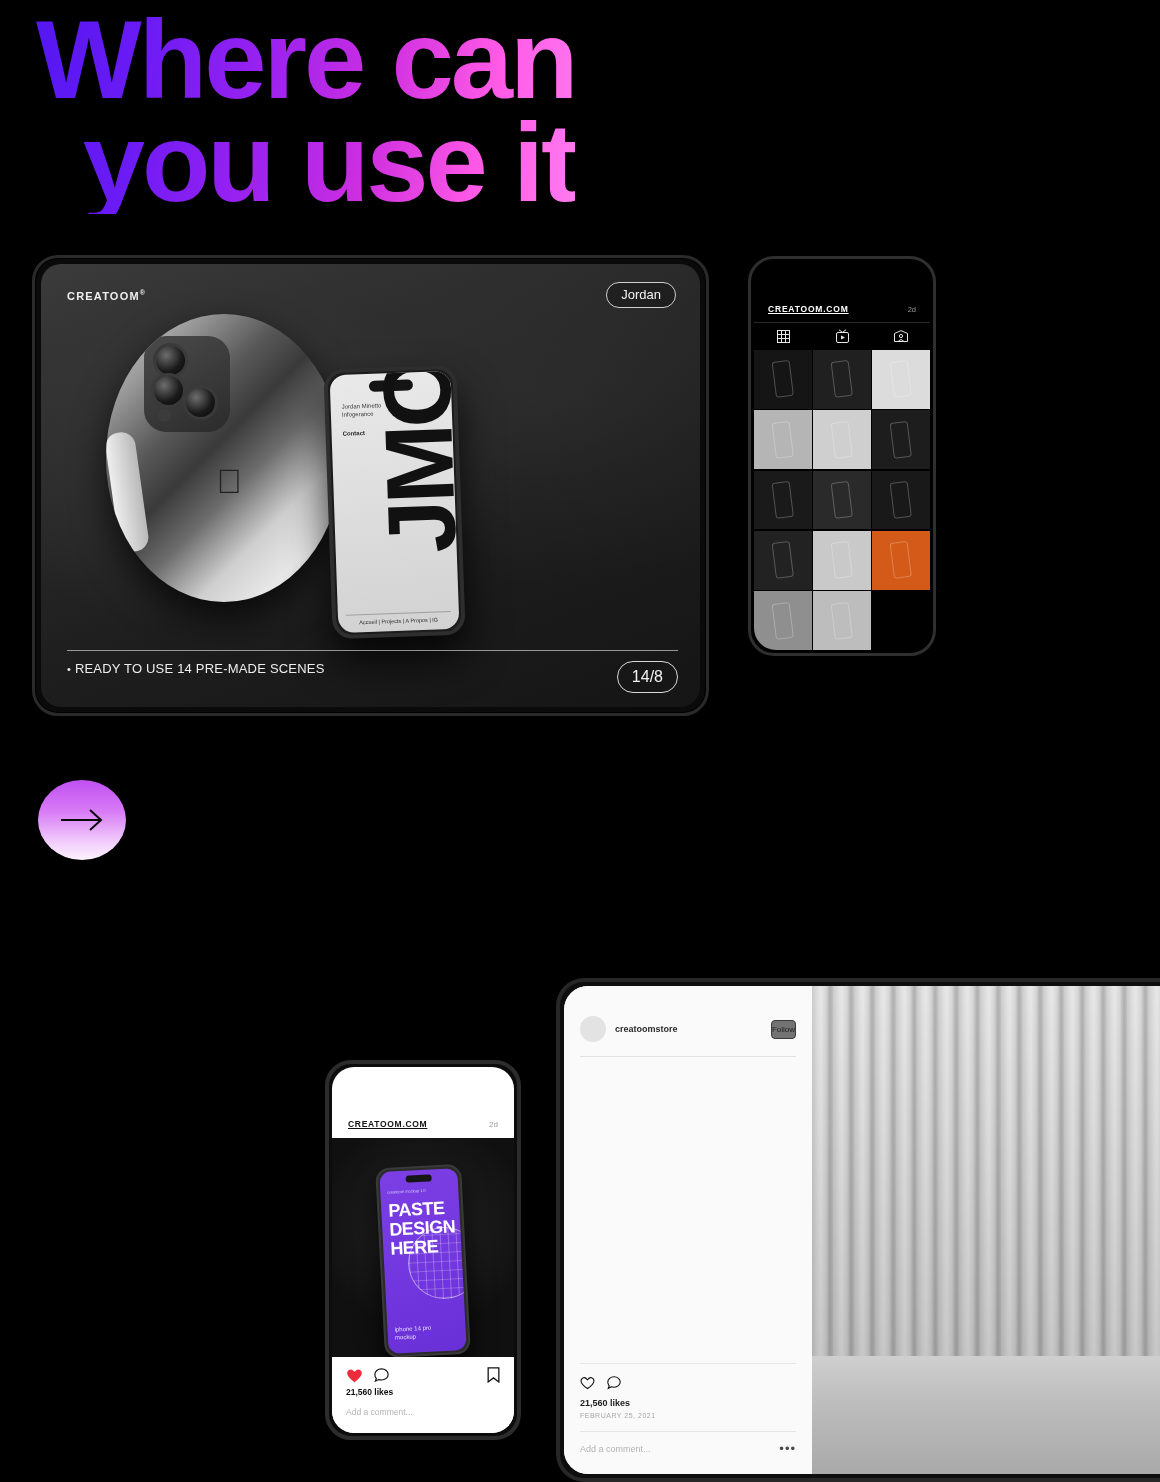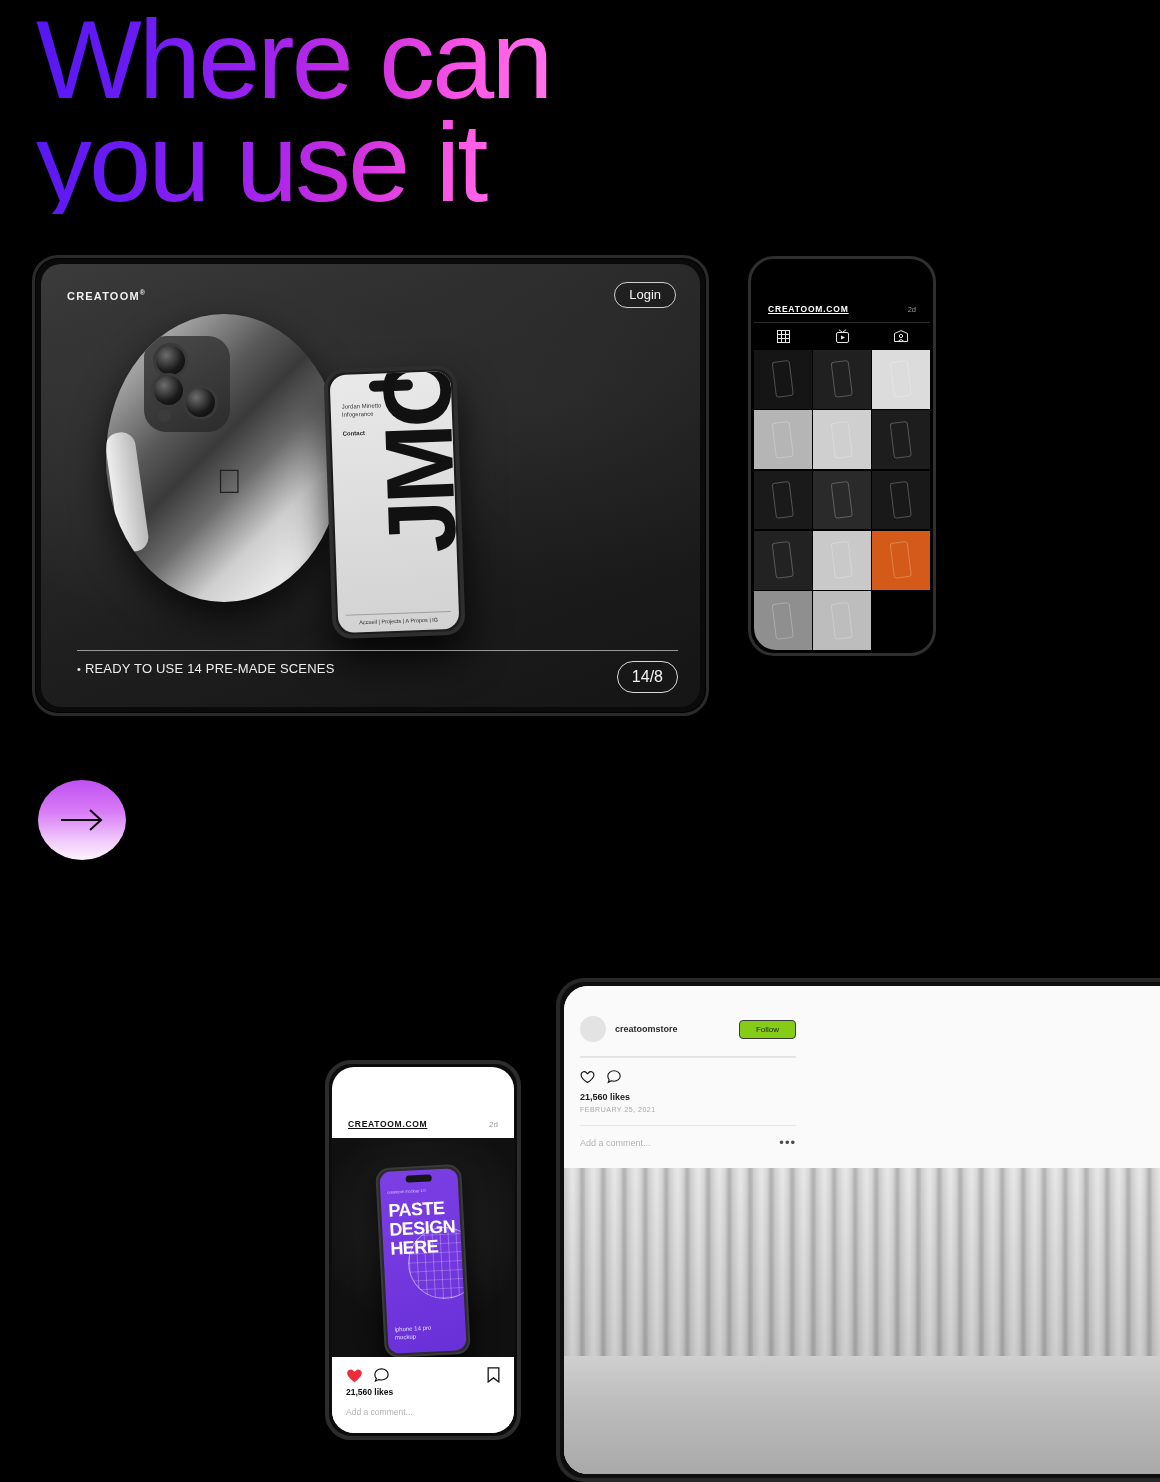--- a/index.html
+++ b/index.html
@@ -7,26 +7,27 @@
     width: 1160px; height: 1482px;
     background: #000;
     font-family: "Liberation Sans", sans-serif;
     overflow: hidden;
   }
   .page { position: relative; width: 1160px; height: 1482px; background: #000; }
 
   
   .headline {
     position: absolute; left: 36px; top: 8px;
-    font-size: 112px; line-height: 0.92; font-weight: 400;
+    font-size: 112px; line-height: 0.92; font-weight: 700;
     letter-spacing: -3px;
     background: linear-gradient(100deg, #5417F2 0%, #6B1BF5 20%, #9B22F0 42%, #CE2FE0 62%, #FF5AE6 82%, #FF7BF0 100%);
     -webkit-background-clip: text; background-clip: text;
     -webkit-text-fill-color: transparent; color: transparent;
     white-space: pre-line;
+    text-align: right;
   }
 
   
   .tablet {
     position: absolute; left: 32px; top: 255px;
     width: 677px; height: 461px;
     border-radius: 26px;
     background: #0a0a0a;
     border: 3px solid #2a2a2a;
     box-shadow: 0 0 0 1px #000 inset;
@@ -110,21 +111,21 @@
     font-size: 96px; font-weight: 700; color: #111; letter-spacing: -4px;
     transform: rotate(-90deg); transform-origin: center;
   }
   .sp-nav {
     position: absolute; left: 0; right: 0; bottom: 7px;
     text-align: center; font-size: 5.5px; color: #2b2b2b;
     border-top: 1px solid rgba(0,0,0,.25); padding-top: 4px; margin: 0 8px;
   }
 
   .tab-caption-wrap {
-    position: absolute; left: 36px; right: 22px; bottom: 14px;
+    position: absolute; left: 26px; right: 22px; bottom: 14px;
   }
   .tab-rule { height: 1px; background: rgba(235,235,235,.6); margin-bottom: 10px; }
   .tab-caption {
     display: flex; align-items: flex-start; justify-content: space-between;
   }
   .tab-caption-text {
     color: #ededed; font-size: 13px; line-height: 1.25; max-width: 260px;
     letter-spacing: .2px;
   }
   .tab-caption-text .dot { font-size: 11px; }
@@ -226,26 +227,26 @@
   
   .tablet-b {
     position: absolute; left: 556px; top: 978px;
     width: 604px; height: 504px;
     border-radius: 28px 0 0 28px;
     background: #0e0e0e;
     border: 4px solid #272727; border-right: 0;
     overflow: hidden;
     box-shadow: 0 -4px 30px rgba(0,0,0,.8);
   }
-  .tb-screen { position:absolute; inset: 4px 0 4px 4px; border-radius: 24px 0 0 24px; overflow: hidden; display:flex; background:#fafafa;flex-direction:column; }
+  .tb-screen { position:absolute; inset: 4px 0 4px 4px; border-radius: 24px 0 0 24px; overflow: hidden; display:flex; background:#fafafa; }
   .tb-left { width: 248px; background:#fafafa; display:flex; flex-direction: column; padding: 18px 16px 0; }
   .tb-userrow { display:flex; align-items:center; gap: 9px; padding: 12px 0 14px; }
   .tb-avatar { width: 26px; height: 26px; border-radius: 50%; background:#e3e3e3; }
   .tb-username { color:#2b2b2b; font-size: 9px; font-weight: 700; flex: 1; }
-  .tb-follow { border: 1px solid #3a3a3a; border-radius: 4px; padding: 4px 16px; font-size: 8px; color:#222; background:#84cc16; }
+  .tb-follow { border: 1px solid #3a3a3a; border-radius: 4px; padding: 4px 0; font-size: 8px; color:#222; background:#737373; }
   .tb-div { height: 1px; background:#e2e2e2; }
   .tb-caption { padding: 14px 0; color:#595959; font-size: 9px; }
   .tb-spacer { flex: 1; }
   .tb-actions { display:flex; gap: 12px; align-items:center; padding: 12px 0 8px; border-top: 1px solid #e6e6e6; }
   .tb-likes { color:#1d1d1d; font-size: 9px; font-weight: 700; padding-bottom: 4px; }
   .tb-date { color:#a8a8a8; font-size: 7px; letter-spacing: .5px; padding-bottom: 12px; }
   .tb-commentrow { display:flex; align-items:center; border-top: 1px solid #e6e6e6; padding: 12px 0 20px; }
   .tb-commentrow .ph { color:#b3b3b3; font-size: 9px; flex: 1; }
   .tb-dots { color:#4a4a4a; font-size: 13px; letter-spacing: 1px; line-height: 0; }
   .tb-right {
@@ -266,21 +267,21 @@
 <div class="page">
 
   <div class="headline">Where can
 you use it</div>
 
   <div class="tablet">
     <div class="tablet-screen">
 
       <div class="tab-logo"><span>CREATOOM</span><span class="reg">®</span></div>
 
-      <div class="tab-login">Login</div>
+      <div class="tab-login">Jordan</div>
 
       <div class="mirror">
         <div class="lenshousing"></div>
         <div class="lens l1"></div>
         <div class="lens l2"></div>
         <div class="lens l3"></div>
         <div class="flash"></div>
         <div class="apple"></div>
         <div class="edge"></div>
       </div>

